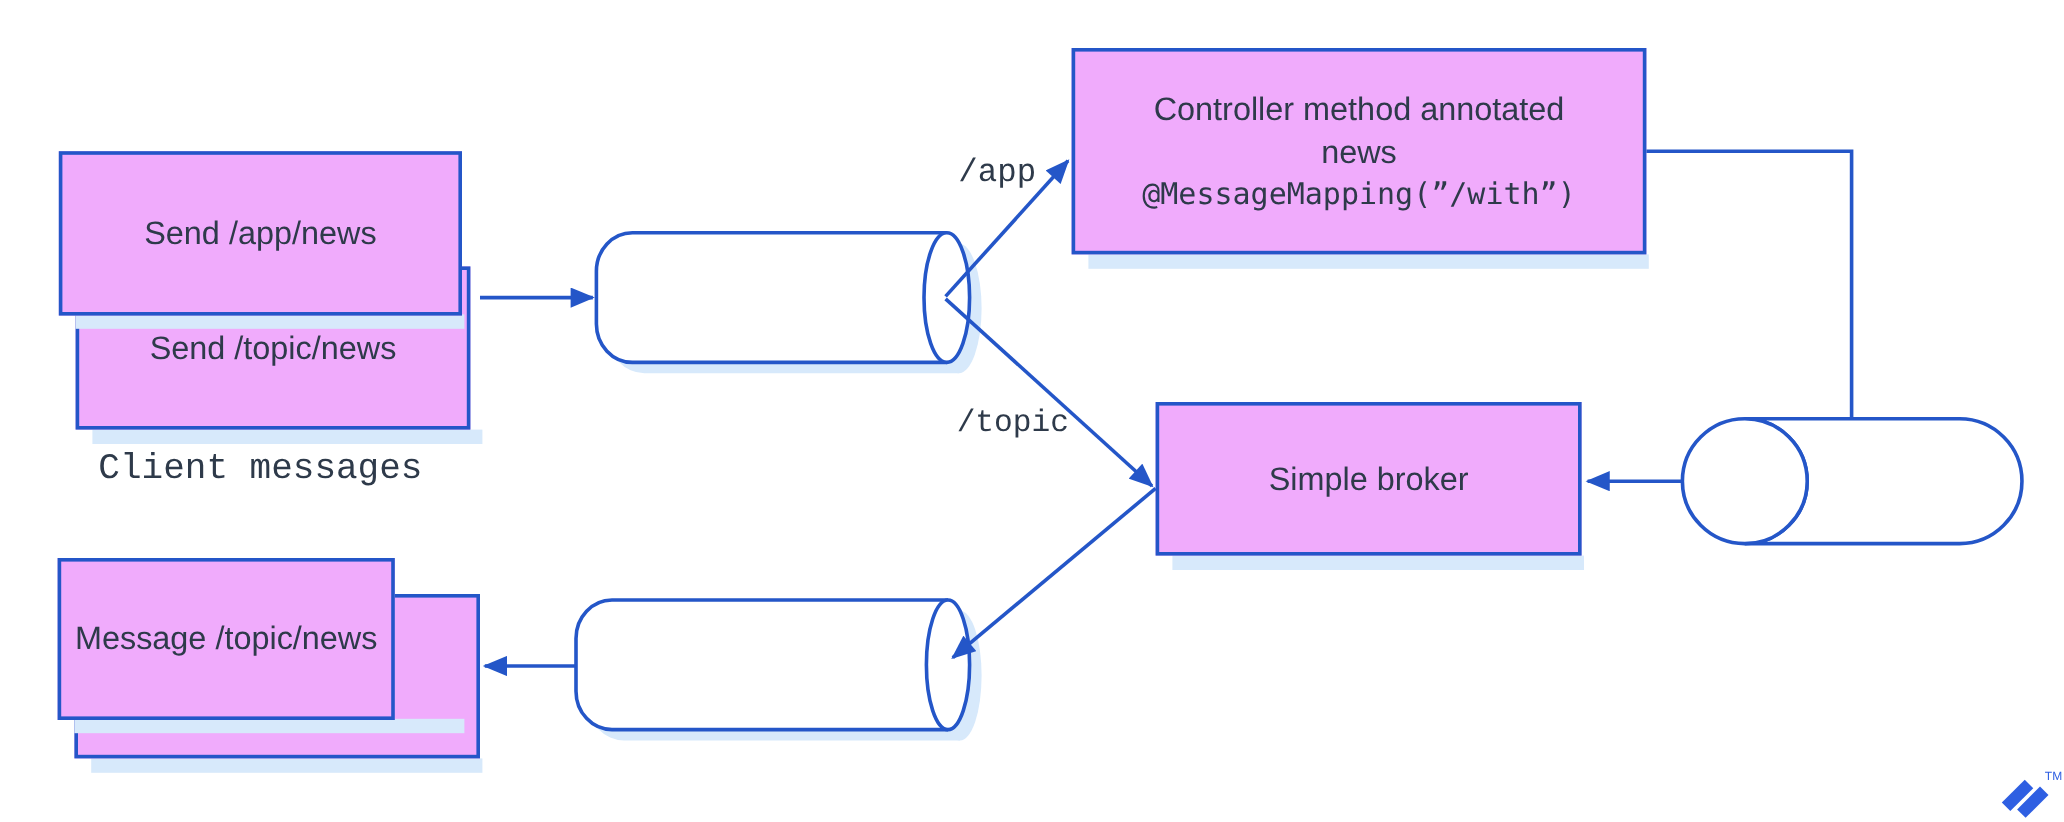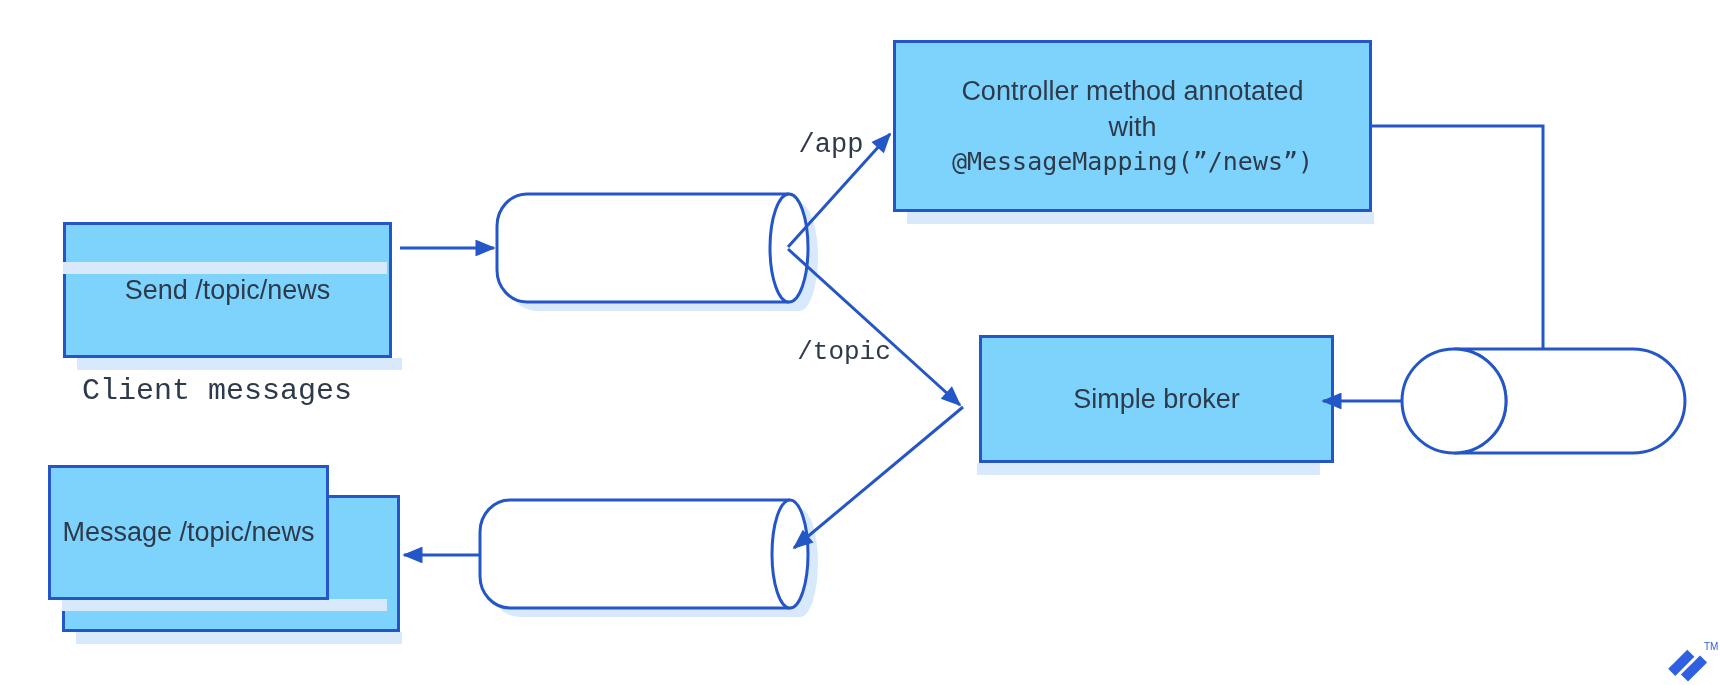--- a/index.html
+++ b/index.html
@@ -1,21 +1,21 @@
 <!DOCTYPE html>
 <html><head>
 <meta charset="utf-8">
 <style>
   html,body{margin:0;padding:0;background:#ffffff;}
   .canvas{
     position:relative;width:1720px;height:685px;background:#ffffff;overflow:hidden;
     font-family:"Liberation Sans", sans-serif;color:#2e3a4a;
   }
   .box{
-    position:absolute;box-sizing:border-box;background:#7dd3fc;
+    position:absolute;box-sizing:border-box;background:#f0abfc;
     border:3px solid #2456c8;display:flex;align-items:center;justify-content:center;
     font-size:27px;color:#2e3a4a;text-align:center;
   }
   .shadow{position:absolute;background:#d7e9fb;}
   .lbl{position:absolute;color:#2e3a4a;font-family:Liberation Mono, monospace;}
   .center{text-align:center;}
   .cyl-label{
     position:absolute;display:flex;align-items:center;justify-content:center;
     font-size:27px;color:#2e3a4a;text-align:center;
   }
@@ -36,41 +36,44 @@
 </head>
 <body>
 
 <div class="canvas">
 
   <div class="shadow z1" style="left:77px;top:358px;width:325px;height:12px;"></div>
   <div class="box z1" style="left:63px;top:222px;width:329px;height:136px;">
     <span>Send /topic/news</span>
   </div>
   <div class="shadow z2" style="left:63px;top:262px;width:324px;height:12px;"></div>
+  <div class="box z3" style="left:49px;top:126px;width:336px;height:137px;">
+    <span>Send /app/news</span>
+  </div>
 
   <div class="lbl center" style="left:57px;top:374px;width:320px;font-size:30px;">Client messages</div>
 
   <div class="shadow z1" style="left:76px;top:632px;width:326px;height:12px;"></div>
   <div class="box z1" style="left:62px;top:495px;width:338px;height:137px;"></div>
   <div class="shadow z2" style="left:62px;top:599px;width:325px;height:12px;"></div>
   <div class="box z3" style="left:48px;top:465px;width:281px;height:135px;">
     <span>Message /topic/news</span>
   </div>
 
   <div class="shadow z1" style="left:907px;top:212px;width:467px;height:12px;"></div>
   <div class="box z2" style="left:893px;top:40px;width:479px;height:172px;">
     <div class="controller-text">
       <span>Controller method annotated</span>
-      <span>with</span>
-      <span class="mono">@MessageMapping(”/news”)</span>
+      <span>news</span>
+      <span class="mono">@MessageMapping(”/with”)</span>
     </div>
   </div>
 
   <div class="shadow z1" style="left:977px;top:463px;width:343px;height:12px;"></div>
-  <div class="box z2" style="left:963px;top:335px;width:355px;height:128px;margin-left:16px;">
+  <div class="box z2" style="left:963px;top:335px;width:355px;height:128px;">
     <span>Simple broker</span>
   </div>
 
   <div class="cyl-label" style="left:497px;top:226px;width:273px;height:44px;">Request channel</div>
   <div class="cyl-label" style="left:480px;top:532px;width:265px;height:44px;">Response channel</div>
   <div class="lbl center" style="left:1495px;top:364px;width:185px;font-size:27px;line-height:36px;">
     <span style="display:block">Broker</span>
     <span style="display:block">channel</span>
   </div>
 

